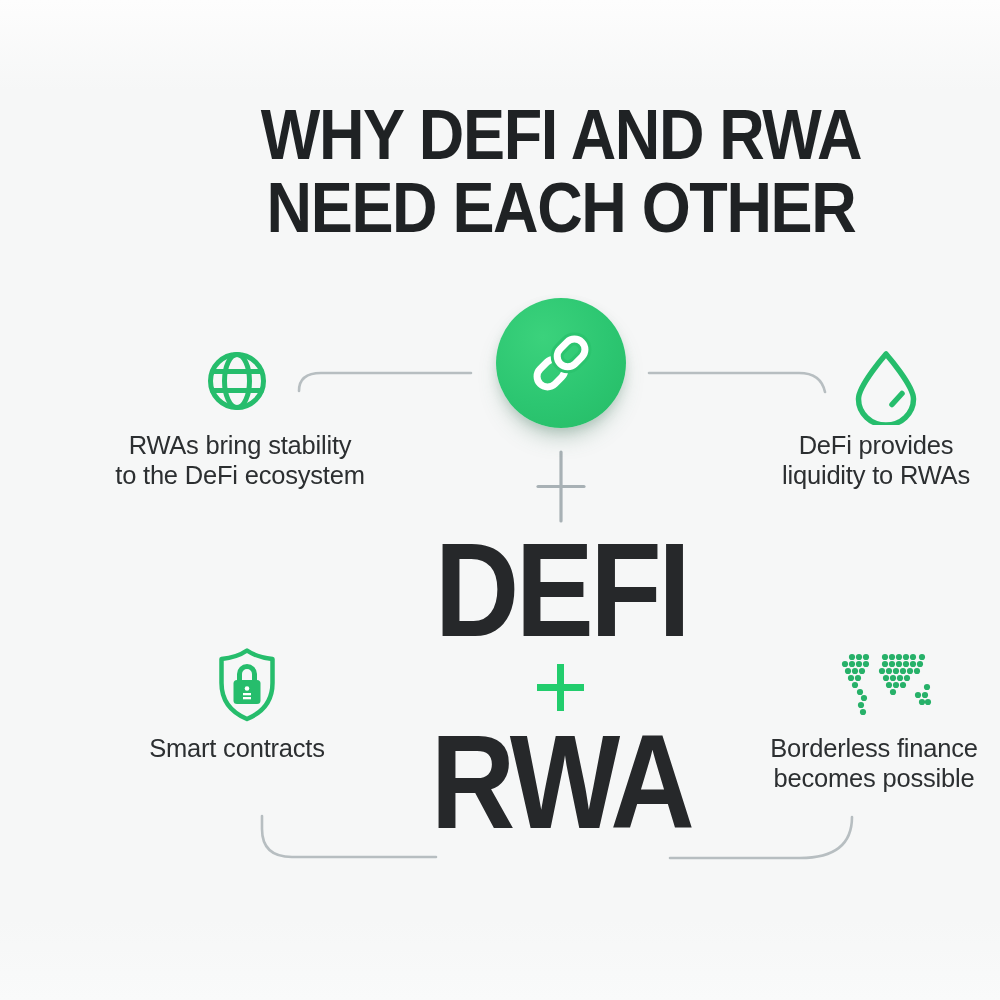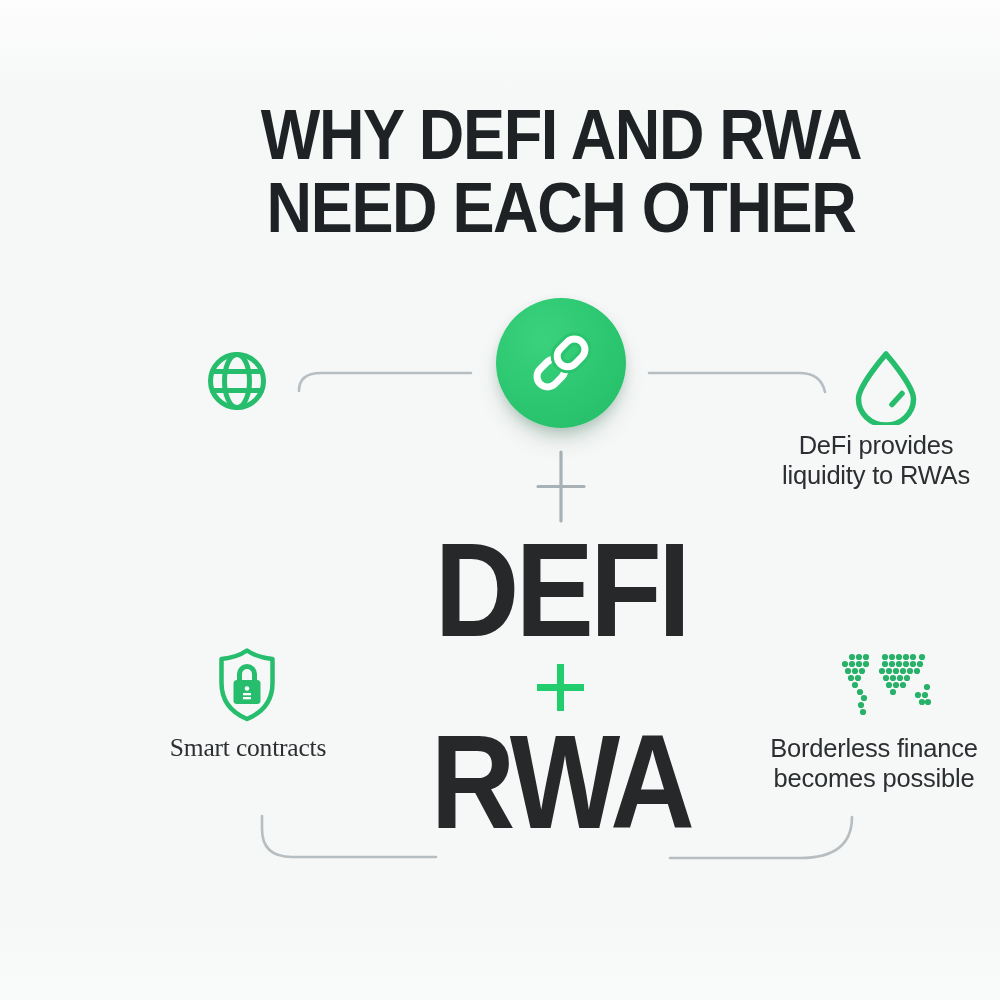--- a/index.html
+++ b/index.html
@@ -27,21 +27,21 @@
   }
   .word.defi{top:524px;}
   .word.rwa{top:716px;}
   .callout-icon{position:absolute;}
   .callout-text{
     position:absolute;width:400px;text-align:center;font-size:25.5px;line-height:30px;
     color:#2c2f31;letter-spacing:-0.2px;
   }
   .ct-tl{left:40px;top:430px;}
   .ct-tr{left:676px;top:430px;}
-  .ct-bl{left:48px;top:733px;font-family:Liberation Serif, serif;}
+  .ct-bl{left:37px;top:733px;}
   .ct-br{left:674px;top:733px;}
 </style>
 </head>
 <body>
 
 <div class="stage">
 
   <svg class="overlay" viewBox="0 0 1000 1000" aria-hidden="true">
     <g fill="none" stroke="#b7bec1" stroke-width="2.6" stroke-linecap="round">
       <path d="M299 391 Q299 373 321 373 L471 373"></path>
@@ -79,20 +79,22 @@
 
   <svg class="callout-icon" style="left:207px;top:350px;" width="60" height="62" viewBox="0 0 60 62" aria-hidden="true">
     <g fill="none" stroke="#26bd6c" stroke-width="5" stroke-linecap="round">
       <circle cx="30" cy="31" r="26.5"></circle>
       <ellipse cx="30" cy="31" rx="12.5" ry="26.5"></ellipse>
       <line x1="5.5" y1="21.5" x2="54.5" y2="21.5"></line>
       <line x1="5.5" y1="40.5" x2="54.5" y2="40.5"></line>
     </g>
   </svg>
   <div class="callout-text ct-tl">
+    <div>RWAs bring stability</div>
+    <div>to the DeFi ecosystem</div>
   </div>
 
   <svg class="callout-icon" style="left:848px;top:349px;" width="76" height="76" viewBox="0 0 76 76" aria-hidden="true">
     <g fill="none" stroke="#26bd6c" stroke-width="5.5" stroke-linecap="round" stroke-linejoin="round">
       <path d="M38 5 C38 5 10.5 36.5 10.5 50 A27.5 26 0 0 0 65.5 50 C65.5 36.5 38 5 38 5 Z"></path>
       <line x1="44" y1="55.5" x2="54" y2="44.5"></line>
     </g>
   </svg>
   <div class="callout-text ct-tr">
     <div>DeFi provides</div>

